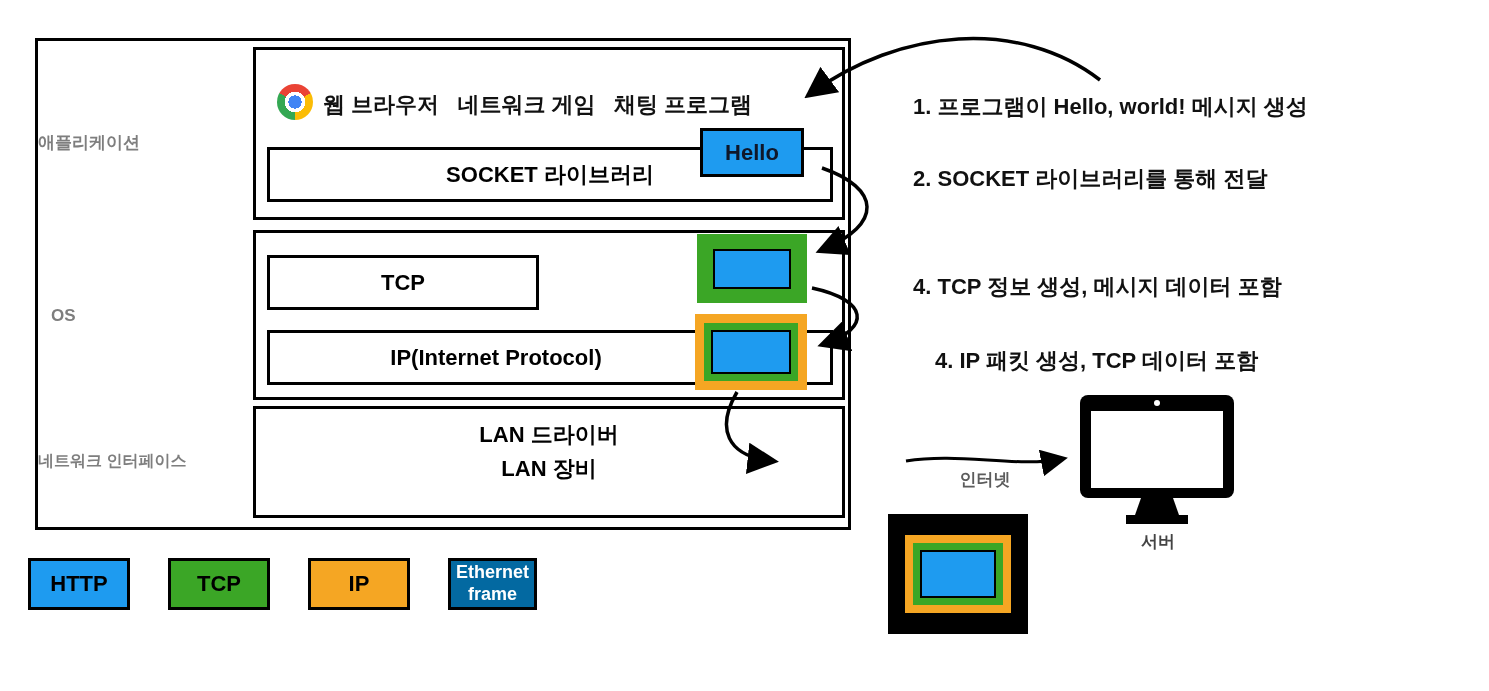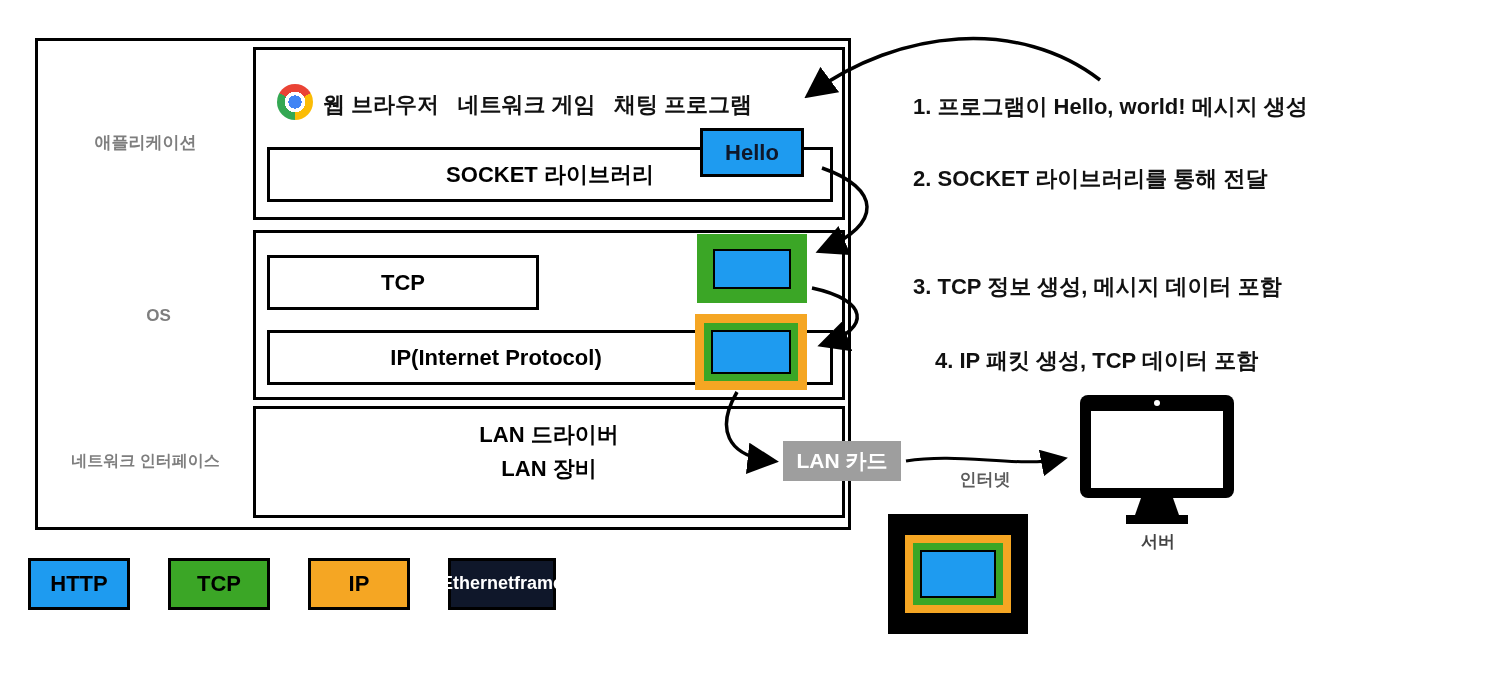--- a/index.html
+++ b/index.html
@@ -4,21 +4,21 @@
 <style>
   html,body{margin:0;padding:0;background:#fff;}
   body{font-family:"Liberation Sans","DejaVu Sans",sans-serif;}
   .canvas{position:relative;width:1489px;height:691px;background:#fff;overflow:hidden;}
 
   .box{position:absolute;background:#fff;border:3px solid #000;box-sizing:border-box;}
   .flex-c{display:flex;align-items:center;justify-content:center;}
 
   .outer-box{left:35px;top:38px;width:816px;height:492px;border-width:3px;}
 
-  .layer-label{position:absolute;left:38px;width:215px;text-align:center;color:#7e7e7e;font-weight:bold;font-size:17px;}
+  .layer-label{position:absolute;left:38px;width:215px;text-align:left;color:#7e7e7e;font-weight:bold;font-size:17px;}
   .lbl-app{top:131px;}
   .lbl-os{top:306px;margin-left:13px;}
   .lbl-net{top:451px;font-size:16px;}
 
   .app-box{left:253px;top:47px;width:592px;height:173px;}
   .os-box{left:253px;top:230px;width:592px;height:170px;}
   .net-box{left:253px;top:406px;width:592px;height:112px;}
 
   .chrome-icon{position:absolute;left:277px;top:84px;width:36px;height:36px;border-radius:50%;
     background:
@@ -60,21 +60,21 @@
   .ann-1{left:913px;top:92px;}
   .ann-2{left:913px;top:164px;}
   .ann-3{left:913px;top:272px;}
   .ann-4{left:935px;top:346px;}
 
   .legend-item{position:absolute;top:558px;width:102px;height:52px;border:3px solid #000;box-sizing:border-box;
     font-size:22px;font-weight:bold;color:#000;}
   .leg-http{left:28px;background:#1E9BF0;}
   .leg-tcp{left:168px;background:#3BA626;}
   .leg-ip{left:308px;background:#F5A623;}
-  .leg-eth{left:448px;width:108px;background:#0f172a;color:#fff;font-size:18px;flex-direction:row;line-height:1.2;border:3px solid #000;}
+  .leg-eth{left:448px;width:89px;background:#0369a1;color:#fff;font-size:18px;flex-direction:column;line-height:1.2;border:3px solid #000;}
 
   .arrows{position:absolute;left:0;top:0;width:1489px;height:691px;pointer-events:none;z-index:8;}
 </style>
 </head>
 <body>
 
 <div class="canvas">
 
   <div class="box outer-box"></div>
 
@@ -107,44 +107,41 @@
       <div class="pkt-blue sm"></div>
     </div>
   </div>
 
   <div class="box net-box"></div>
   <div class="net-text">
     <div>LAN 드라이버</div>
     <div>LAN 장비</div>
   </div>
 
-  <div class="lan-card flex-c">
-    <span>LAN 카드</span>
-  </div>
   <div class="internet-label">인터넷</div>
   <svg class="monitor" width="158" height="135" viewBox="0 0 158 135">
     <rect x="2" y="2" width="154" height="103" rx="8" fill="#000"></rect>
     <circle cx="79" cy="10" r="3" fill="#fff"></circle>
     <rect x="13" y="18" width="132" height="77" fill="#fff"></rect>
     <path d="M63 105 L95 105 L101 122 L57 122 Z" fill="#000"></path>
     <rect x="48" y="122" width="62" height="9" fill="#000"></rect>
   </svg>
   <div class="server-label">서버</div>
 
   <div class="eth-packet flex-c">
     <div class="eth-orange">
       <div class="eth-green">
         <div class="eth-blue"></div>
       </div>
     </div>
   </div>
 
   <div class="annotation ann-1">1. 프로그램이 Hello, world! 메시지 생성</div>
   <div class="annotation ann-2">2. SOCKET 라이브러리를 통해 전달</div>
-  <div class="annotation ann-3">3. TCP 정보 생성, 메시지 데이터 포함</div>
+  <div class="annotation ann-3">4. TCP 정보 생성, 메시지 데이터 포함</div>
   <div class="annotation ann-4">4. IP 패킷 생성, TCP 데이터 포함</div>
 
   <div class="legend-item leg-http flex-c">
     <span>HTTP</span>
   </div>
   <div class="legend-item leg-tcp flex-c">
     <span>TCP</span>
   </div>
   <div class="legend-item leg-ip flex-c">
     <span>IP</span>

